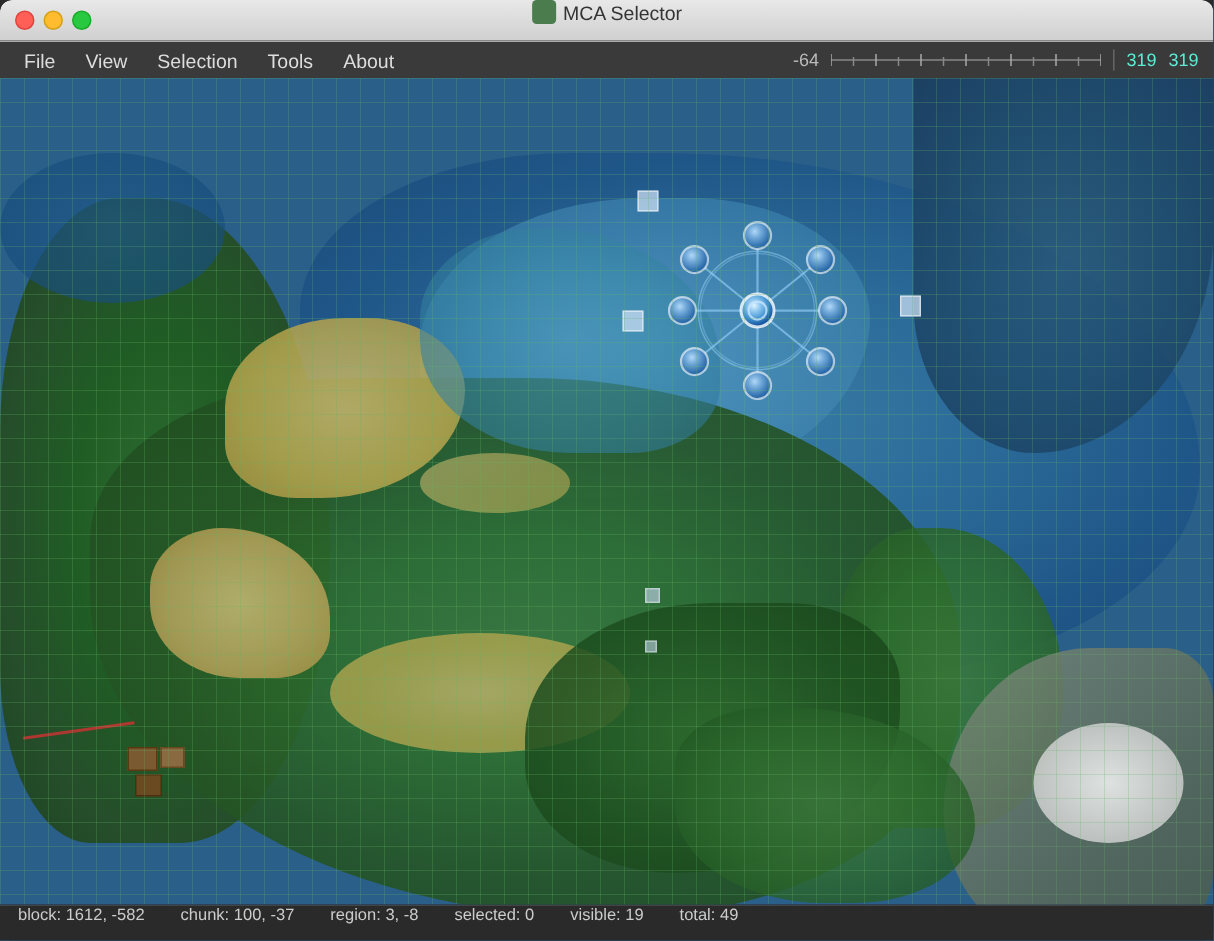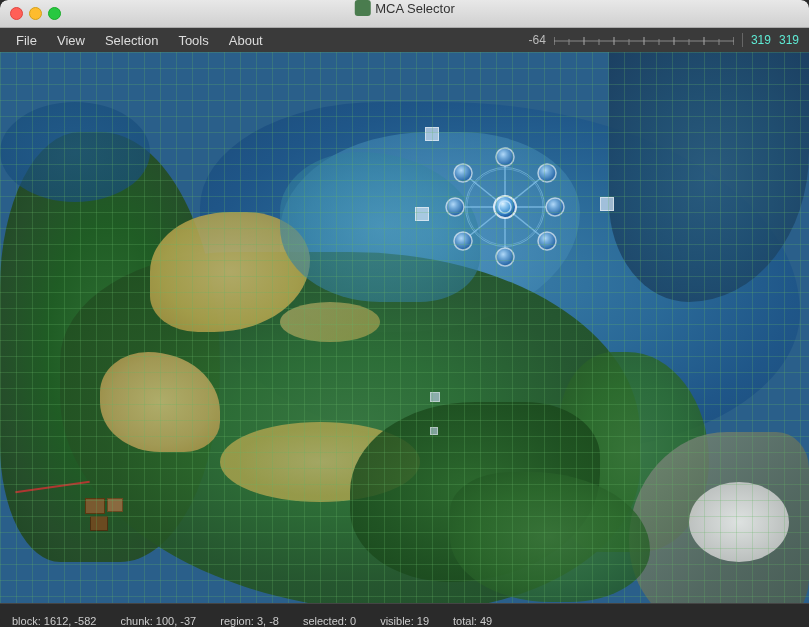--- a/index.html
+++ b/index.html
@@ -68,42 +68,42 @@
       padding: 2px 8px;
       cursor: pointer;
       border-radius: 3px;
     }
     .coord-display {
       position: absolute;
       right: 10px;
       color: #ccc;
       font-size: 12px;
       display: flex;
-      align-items: flex-end;
+      align-items: center;
       gap: 8px;
       margin-left: 44px;
     }
 
     
     .map-area {
       width: 100%;
       height: calc(627px - 28px - 24px - 24px);
       position: relative;
       overflow: hidden;
       background: #1a3a5c;
     }
 
     
     .status-bar {
       width: 100%;
       height: 24px;
       background: #2a2a2a;
       border-top: 1px solid #444;
       display: flex;
-      align-items: flex-end;
+      align-items: flex-start;
       padding: 0 12px;
       gap: 24px;
       color: #ccc;
       font-size: 11px;
     }
     .status-item {
       display: flex;
       align-items: center;
       gap: 4px;
     }

